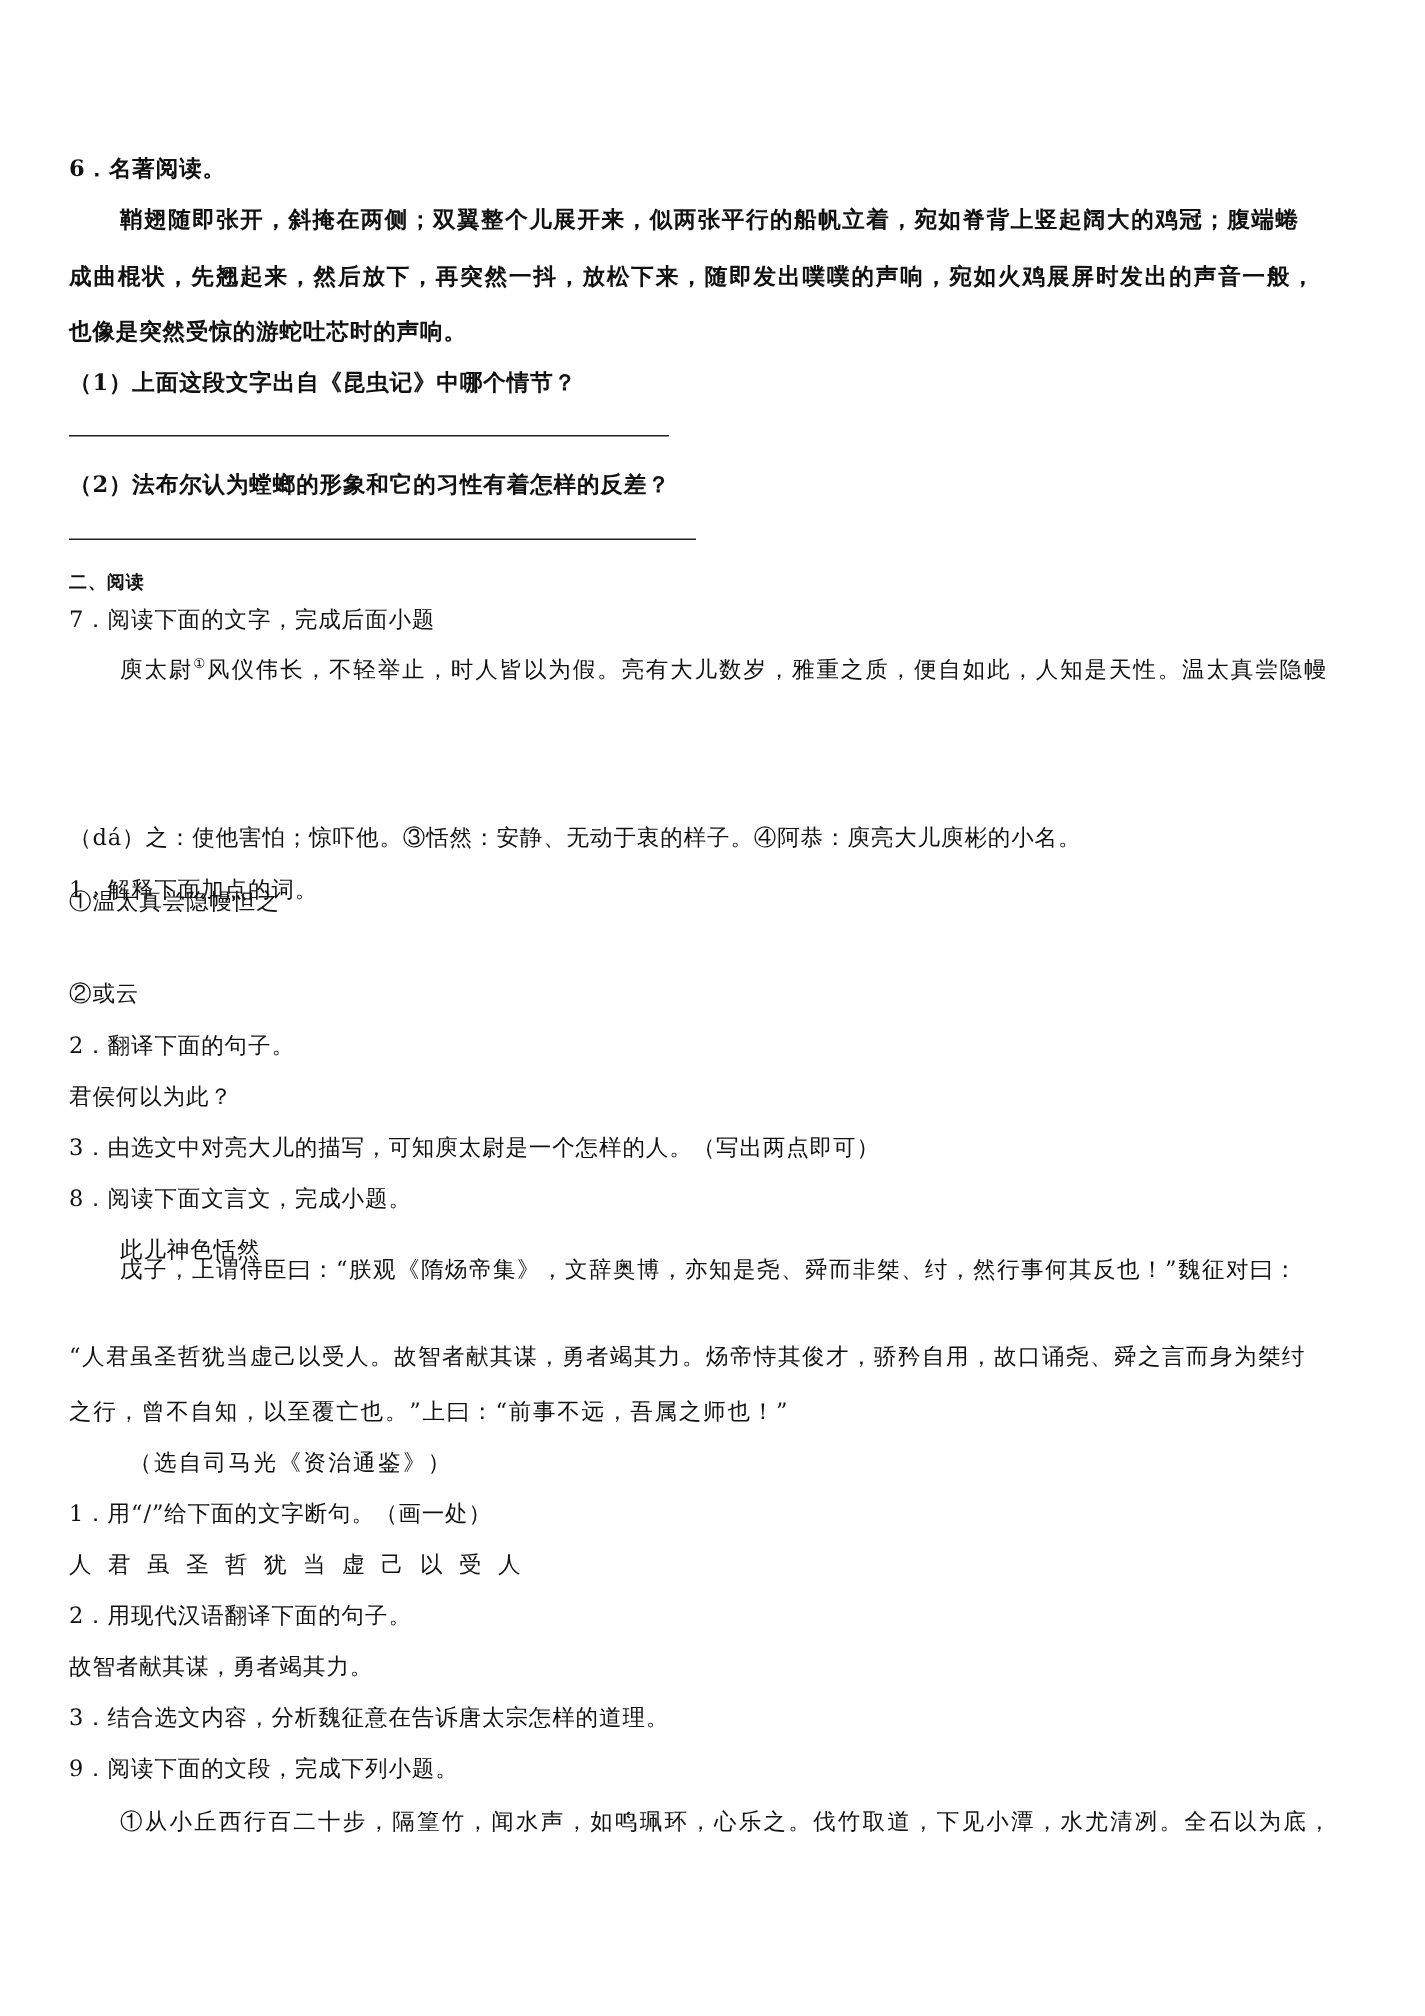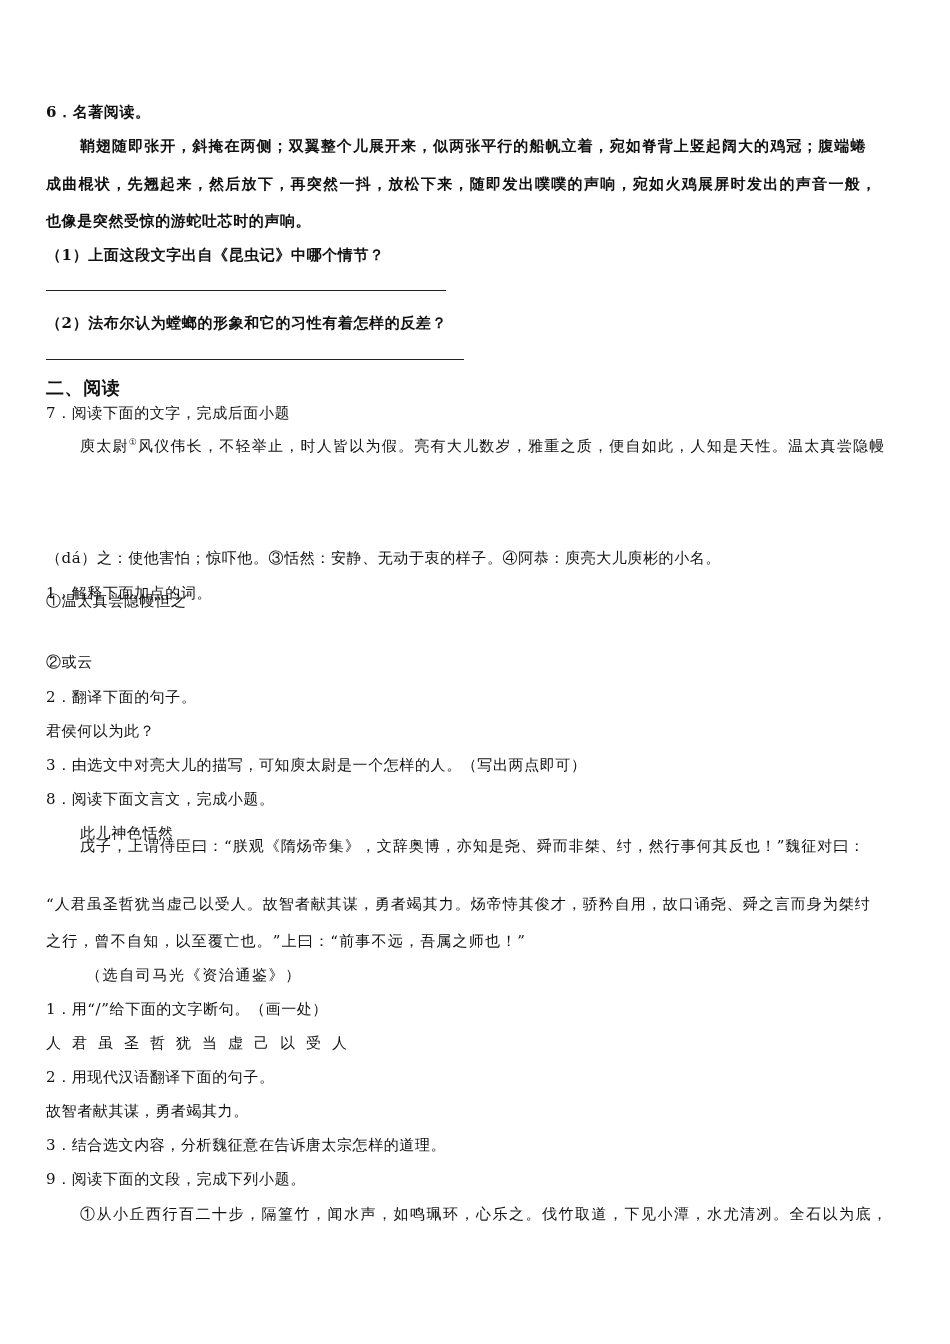--- a/index.html
+++ b/index.html
@@ -30,21 +30,21 @@
 
   <div class="line bold" style="top:102px;">6．名著阅读。</div>
   <div class="line bold indent" style="top:136px; letter-spacing:1.05px;">鞘翅随即张开，斜掩在两侧；双翼整个儿展开来，似两张平行的船帆立着，宛如脊背上竖起阔大的鸡冠；腹端蜷</div>
   <div class="line bold" style="top:174px; letter-spacing:1.3px;">成曲棍状，先翘起来，然后放下，再突然一抖，放松下来，随即发出噗噗的声响，宛如火鸡展屏时发出的声音一般，</div>
   <div class="line bold" style="top:211px;">也像是突然受惊的游蛇吐芯时的声响。</div>
   <div class="line bold" style="top:245px;">（1）上面这段文字出自《昆虫记》中哪个情节？</div>
   <div class="blank-line" style="top:290px; width:400px;"></div>
   <div class="line bold" style="top:313px;">（2）法布尔认为螳螂的形象和它的习性有着怎样的反差？</div>
   <div class="blank-line" style="top:359px; width:418px;"></div>
 
-  <div class="line bold" style="top:378px; font-size:18px;">二、阅读</div>
+  <div class="line bold" style="top:378px; font-size:12px;">二、阅读</div>
 
   <div class="line" style="top:403px;">7．阅读下面的文字，完成后面小题</div>
   <div class="line indent" style="top:436px; letter-spacing:1.25px;text-align:right;">
     <span>庾太尉</span><sup>①</sup><span>风仪伟长，不轻举止，时人皆以为假。亮有大儿数岁，雅重之质，便自如此，人知是天性。温太真尝隐幔</span>
   </div>
   <div class="line" style="top:548px;">（dá）之：使他害怕；惊吓他。③恬然：安静、无动于衷的样子。④阿恭：庾亮大儿庾彬的小名。</div>
 
   <div class="line" style="top:583px;">1．解释下面加点的词。</div>
   <div class="line" style="top:591px;">①温太真尝隐幔怛之</div>
   <div class="line" style="top:652px;">②或云</div>

